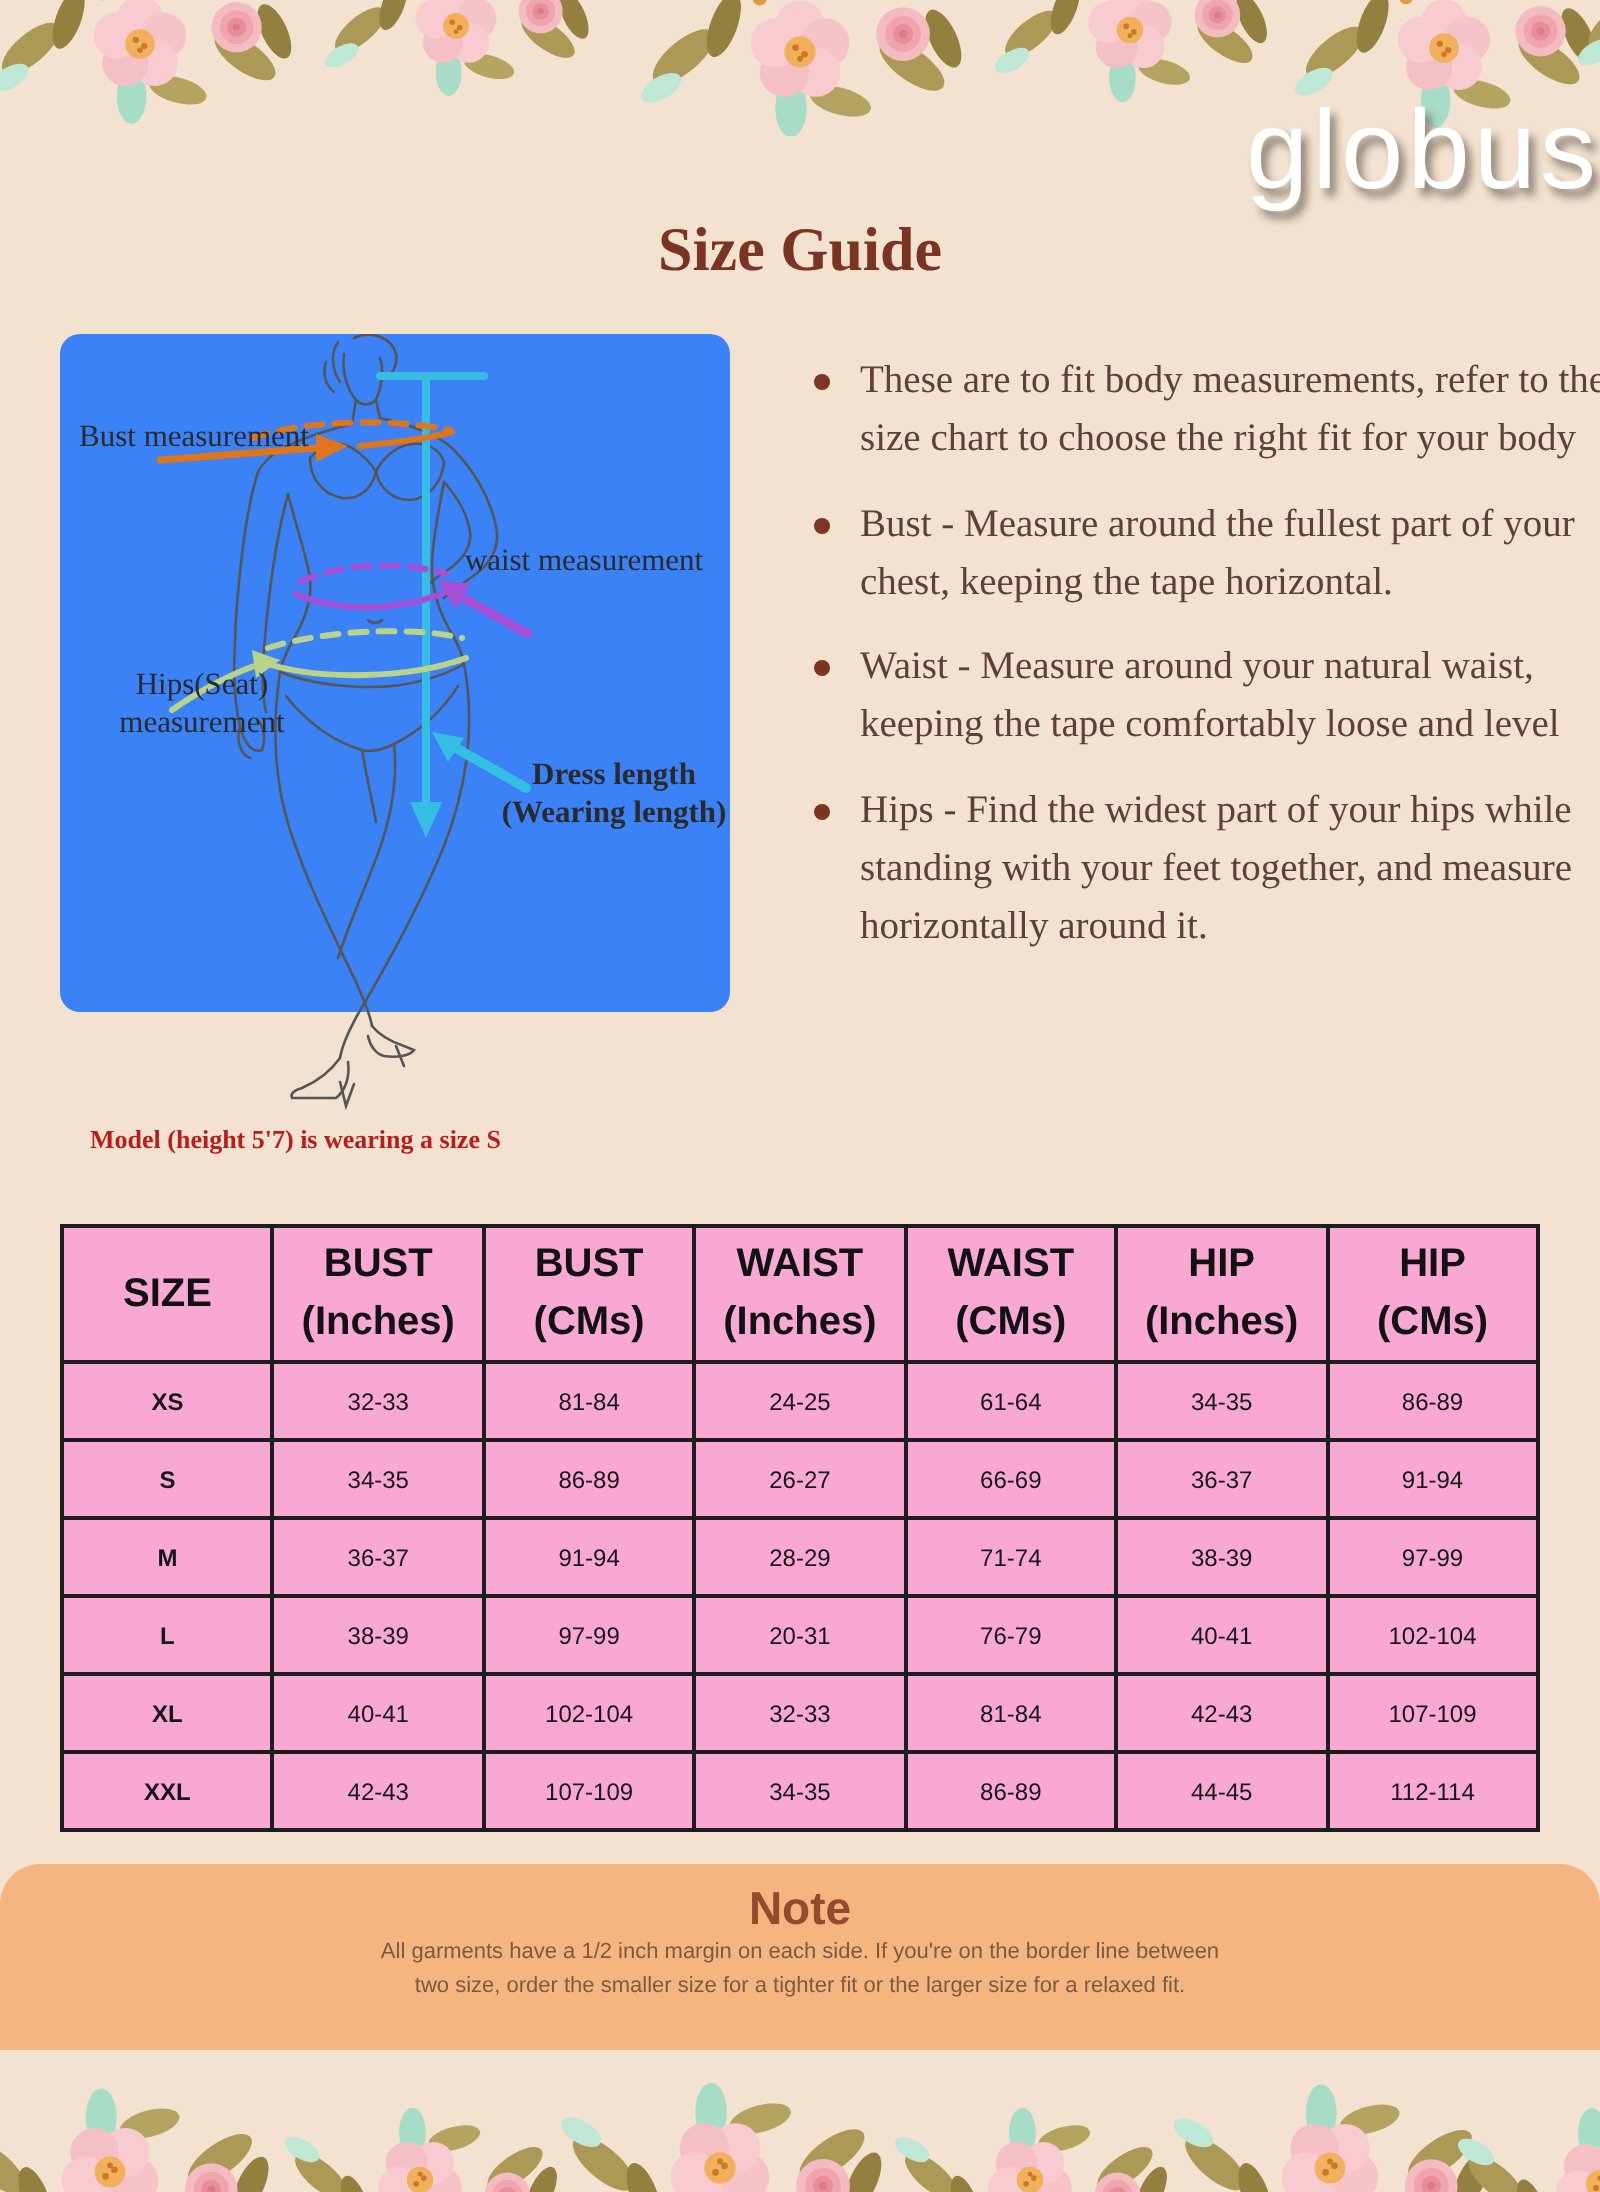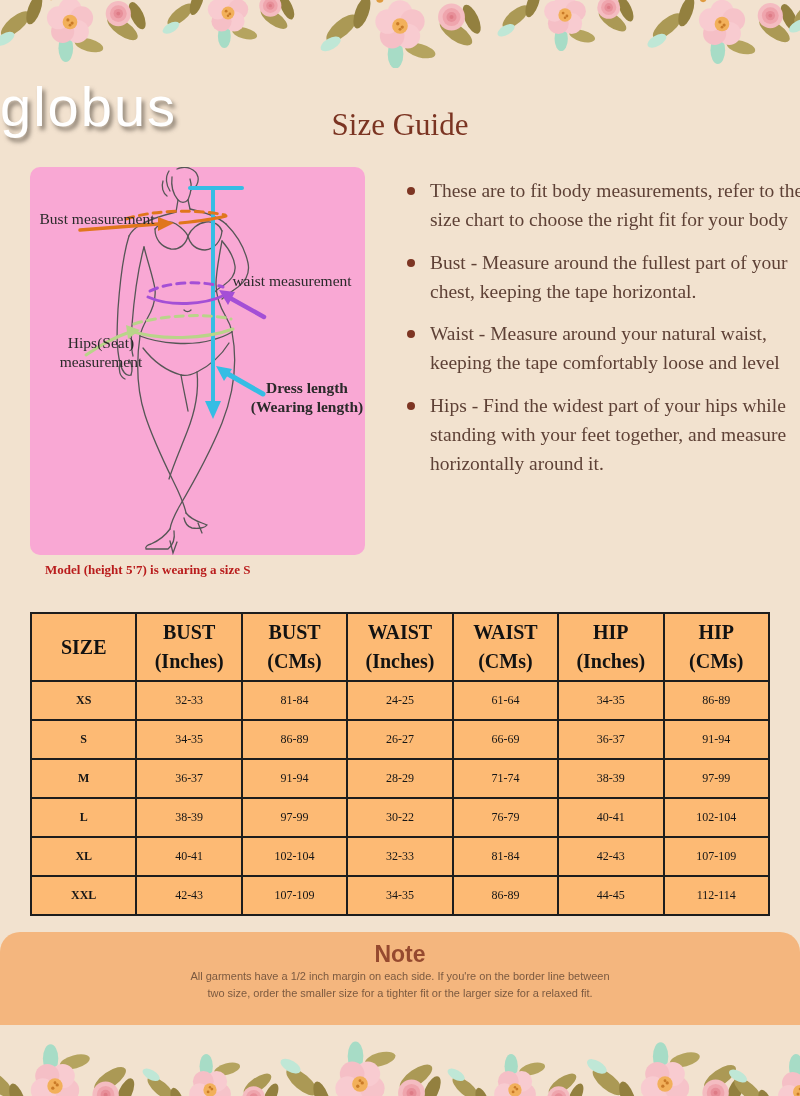--- a/index.html
+++ b/index.html
@@ -5,34 +5,33 @@
   html,body{margin:0;padding:0;}
   body{font-family:"Liberation Serif",serif;}
   .page{
     position:relative;width:800px;height:1096px;overflow:hidden;
     background:#f2e2cf;margin:0 auto;
   }
   .floral{position:absolute;left:0;display:block;}
   .floral.top{top:0;}
   .floral.bottom{bottom:0;}
   .brand{
-    position:absolute;top:42px;left:0;width:100%;text-align:left;
+    position:absolute;top:42px;left:0;width:100%;text-align:right;
     font-family:"Liberation Sans",sans-serif;font-weight:400;
     font-size:56px;letter-spacing:2px;color:#ffffff;
     text-shadow:3px 4px 4px rgba(108,98,86,0.75);
-    margin-top:32px;
   }
   .page-title{
     position:absolute;top:107px;left:0;width:100%;text-align:center;
-    font-family:"Liberation Serif",serif;font-weight:400;
+    font-family:"Liberation Serif",serif;font-weight:700;
     font-size:31px;color:#7b3422;
   }
   .diagram-panel{
-    position:absolute;left:30px;top:167px;width:335px;height:388px;
-    background:#f9a8d4;border-radius:10px;
+    position:absolute;left:30px;top:167px;width:335px;height:339px;
+    background:#3b82f6;border-radius:10px;
   }
   .diagram-panel svg{position:absolute;left:0;top:0;}
   .diag-label{
     position:absolute;text-align:center;color:#2a2a2a;
     font-family:"Liberation Serif",serif;font-size:15.5px;line-height:1.25;
   }
   .diag-label.bust{left:8px;top:42px;width:118px;}
   .diag-label.waist{left:202px;top:104px;width:120px;}
   .diag-label.hips{left:12px;top:166px;width:118px;}
   .diag-label.dress{left:220px;top:211px;width:114px;font-weight:700;}
@@ -49,22 +48,22 @@
     position:relative;margin:0 0 13px 0;
     font-family:"Liberation Serif",serif;font-size:19.5px;
     line-height:1.5;color:#5e4136;
   }
   .bullets li::before{
     content:"";position:absolute;left:-23px;top:11px;
     width:8px;height:8px;border-radius:50%;background:#7d3523;
   }
   table.size-table{
     position:absolute;left:30px;top:612px;width:740px;
-    border-collapse:collapse;table-layout:fixed;background:#fdba74;
-    font-family:Liberation Serif, serif;
+    border-collapse:collapse;table-layout:fixed;background:#f9a8d4;
+    font-family:Liberation Sans, sans-serif;
   }
   .size-table th,.size-table td{
     border:2px solid #1d1d1d;text-align:center;vertical-align:middle;
     padding:0;
   }
   .size-table thead th{
     height:66px;font-size:20px;font-weight:700;color:#121212;line-height:1.45;
   }
   .size-table td{height:37px;font-size:12px;color:#161616;}
   .size-table td.size-col{font-weight:700;font-size:12px;}
@@ -262,21 +261,21 @@
         <td>91-94</td>
         <td>28-29</td>
         <td>71-74</td>
         <td>38-39</td>
         <td>97-99</td>
       </tr>
       <tr>
         <td class="size-col">L</td>
         <td>38-39</td>
         <td>97-99</td>
-        <td>30-22</td>
+        <td>20-31</td>
         <td>76-79</td>
         <td>40-41</td>
         <td>102-104</td>
       </tr>
       <tr>
         <td class="size-col">XL</td>
         <td>40-41</td>
         <td>102-104</td>
         <td>32-33</td>
         <td>81-84</td>

